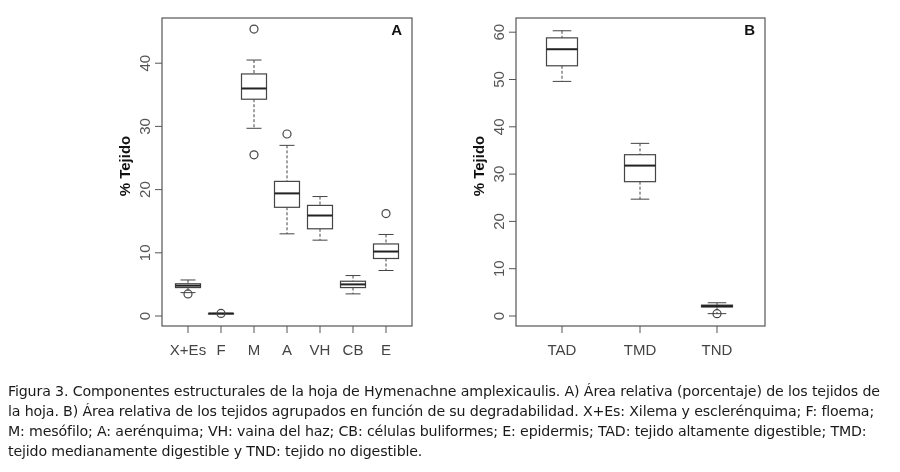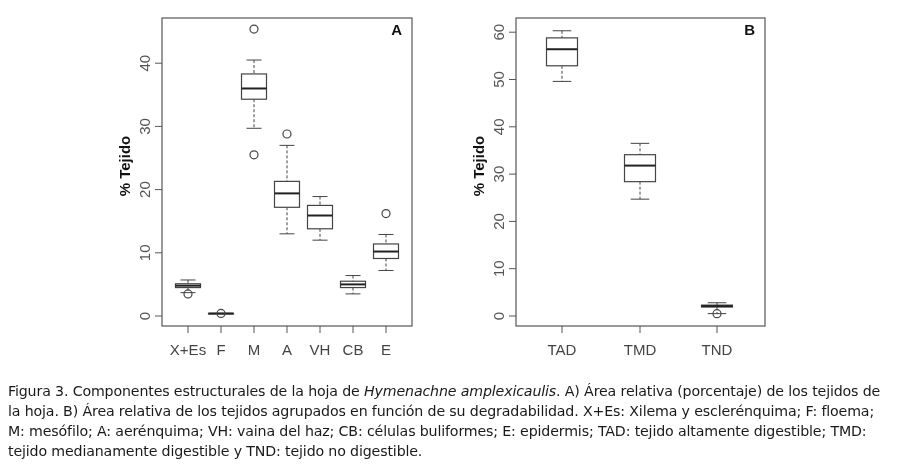--- a/index.html
+++ b/index.html
@@ -1,19 +1,19 @@
 <!DOCTYPE html>
 <html><head>
 <meta charset="utf-8">
 <style>
   html,body{margin:0;padding:0;background:#fff;}
   body{width:900px;height:472px;position:relative;overflow:hidden;font-family:"Liberation Sans",sans-serif;}
   svg{position:absolute;left:0;top:0;}
   .caption{position:absolute;left:8px;top:381px;width:884px;font-family:"DejaVu Sans",sans-serif;font-size:14.2px;line-height:20px;color:#1a1a1a;letter-spacing:-0.15px;}
-  .caption .it{font-style:italic;}
+  .caption .it{}
 </style>
 </head>
 <body>
 
 <svg id="chart" width="900" height="380">
     <g>
       <rect x="162" y="18" width="250" height="308" fill="none" stroke="#555" stroke-width="1.2"></rect>
       <text x="402" y="35" text-anchor="end" font-size="15" font-weight="bold" fill="#111" font-family="Liberation Sans, sans-serif">A</text>
       <line x1="155" y1="316" x2="162" y2="316" stroke="#555" stroke-width="1"></line>
       <text x="0" y="0" transform="translate(150,316) rotate(-90)" text-anchor="middle" font-size="15" fill="#555" font-family="Liberation Sans, sans-serif">0</text>

